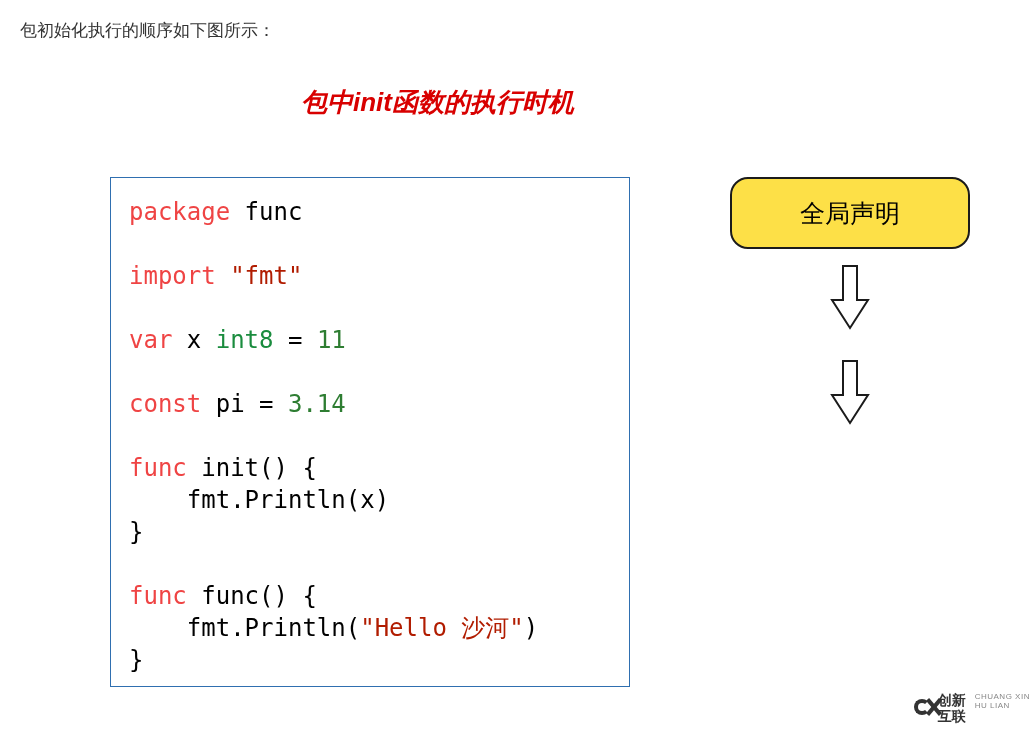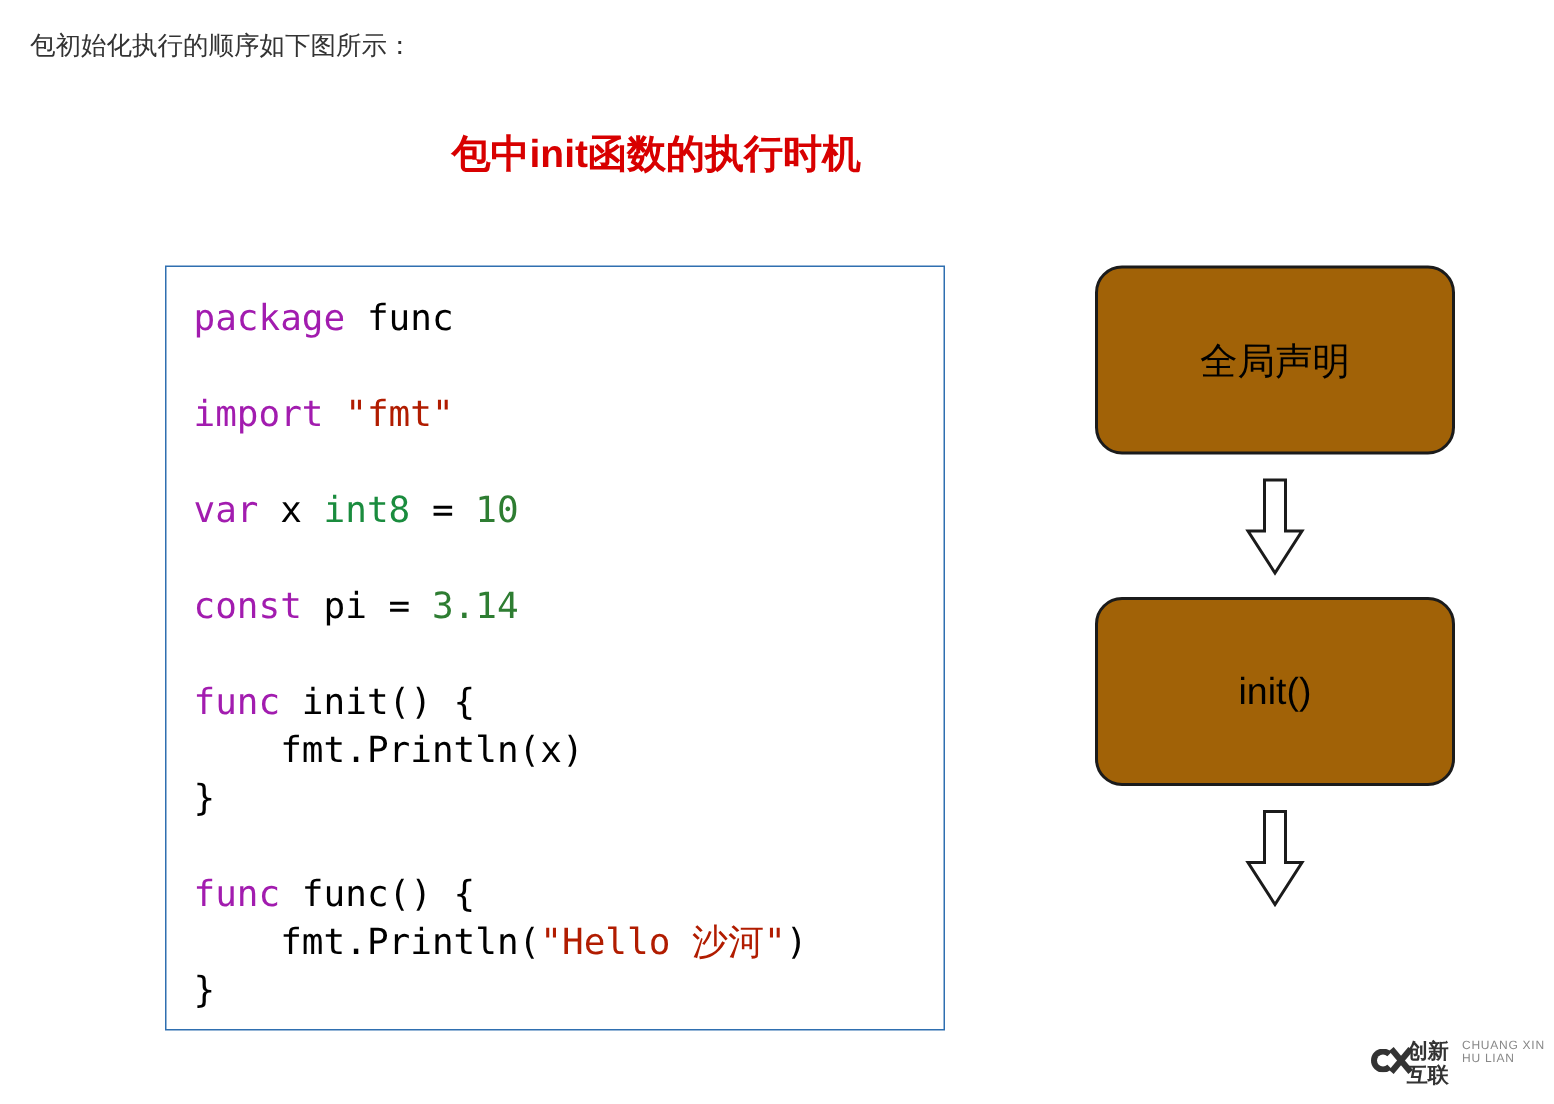--- a/index.html
+++ b/index.html
@@ -21,51 +21,52 @@
   }
   .title {
     position: absolute;
     top: 85px;
     left: 0;
     width: 875px;
     text-align: center;
     font-size: 26px;
     font-weight: 600;
     color: #d80000;
+    font-style: italic;
   }
   .code-box {
     position: absolute;
     top: 177px;
     left: 110px;
     width: 520px;
     height: 510px;
     border: 1.5px solid #2f6fb0;
     padding: 18px 18px;
     font-family: "Menlo", "Consolas", "Monaco", monospace;
     font-size: 24px;
     line-height: 32px;
     color: #000;
     white-space: pre;
   }
-  .kw  { color: #a21caf; }
+  .kw  { color: #ef4444; }
   .str { color: #b11c00; }
   .typ { color: #1a8c3e; margin-top: 35px; }
   .num { color: #2e7d32; }
   .flow {
     position: absolute;
     top: 177px;
     left: 730px;
     width: 240px;
   }
   .flow-box {
     width: 240px;
-    height: 126px;
+    height: 72px;
     border: 2px solid #1b1b1b;
     border-radius: 18px;
-    background: #a16207;
+    background: #fde047;
     display: flex;
     align-items: center;
     justify-content: center;
     font-size: 25px;
     color: #000;
   }
   .arrow-wrap {
     width: 100%;
     height: 95px;
     display: flex;
@@ -122,40 +123,39 @@
 <body>
 
 <div class="intro">包初始化执行的顺序如下图所示：</div>
 
 <div class="title">包中init函数的执行时机</div>
 
 <div class="code-box"><span class="kw">package</span><span> func</span>
 
 <span class="kw">import</span><span> </span><span class="str">"fmt"</span>
 
-<span class="kw">var</span><span> x </span><span class="typ">int8</span><span> = </span><span class="num">10</span>
+<span class="kw">var</span><span> x </span><span class="typ">int8</span><span> = </span><span class="num">11</span>
 
 <span class="kw">const</span><span> pi = </span><span class="num">3.14</span>
 
 <span class="kw">func</span><span> init() {</span>
 <span>    fmt.Println(x)</span>
 <span>}</span>
 
 <span class="kw">func</span><span> func() {</span>
 <span>    fmt.Println(</span><span class="str">"Hello 沙河"</span><span>)</span>
 <span>}</span></div>
 
 <div class="flow">
   <div class="flow-box">全局声明</div>
   <div class="arrow-wrap">
     <svg class="arrow-svg" width="44" height="70" viewBox="0 0 44 70">
       <path d="M15 4 L29 4 L29 38 L40 38 L22 66 L4 38 L15 38 Z" fill="#ffffff" stroke="#1b1b1b" stroke-width="2"></path>
     </svg>
   </div>
-  <div class="flow-box">init()</div>
   <div class="arrow-wrap">
     <svg class="arrow-svg" width="44" height="70" viewBox="0 0 44 70">
       <path d="M15 4 L29 4 L29 38 L40 38 L22 66 L4 38 L15 38 Z" fill="#ffffff" stroke="#1b1b1b" stroke-width="2"></path>
     </svg>
   </div>
 </div>
 
 <div class="watermark">
   <div class="wm-logo">
     <div class="wm-c"></div>

